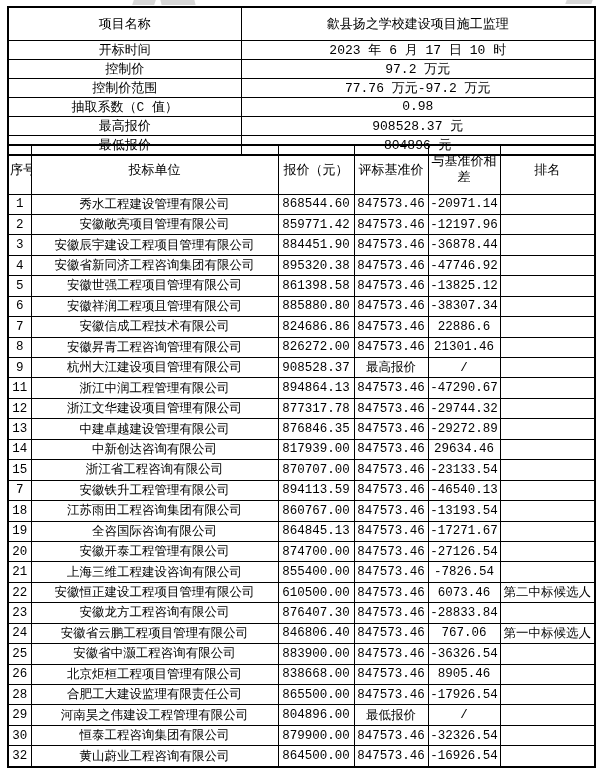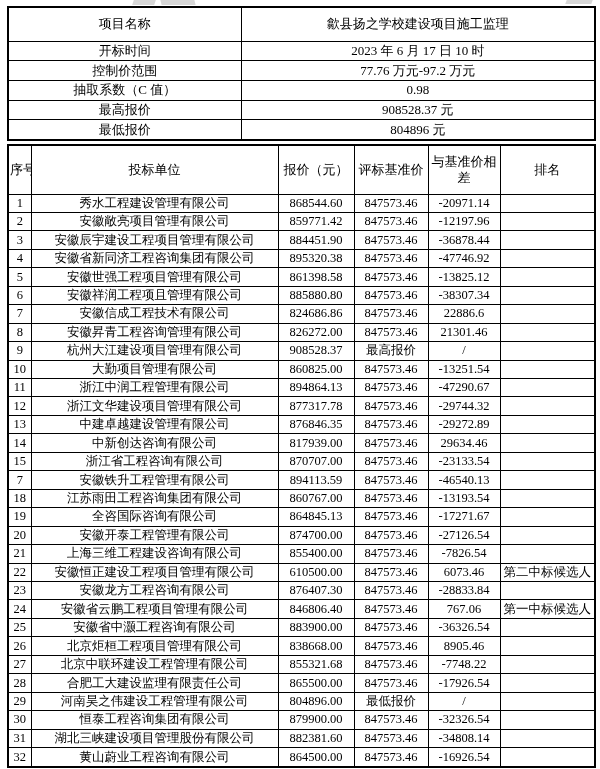--- a/index.html
+++ b/index.html
@@ -7,20 +7,21 @@
   body {
     position: relative;
     font-family: "Liberation Serif", "DejaVu Serif", serif;
     color: #000;
   }
   table {
     position: absolute;
     border-collapse: collapse;
     table-layout: fixed;
     border: 2px solid #000;
+    font-family: Liberation Mono, monospace;
   }
   td, th {
     border: 1px solid #000;
     text-align: center;
     vertical-align: middle;
     overflow: hidden;
     white-space: nowrap;
     font-weight: normal;
     padding: 0 1px;
   }
@@ -61,20 +62,24 @@
   <tbody>
     <tr class="rowA0">
       <td>项目名称</td>
       <td>歙县扬之学校建设项目施工监理</td>
     </tr>
     <tr>
       <td>开标时间</td>
       <td>2023 年 6 月 17 日 10 时</td>
     </tr>
     <tr>
+      <td>控制价</td>
+      <td>97.2 万元</td>
+    </tr>
+    <tr>
       <td>控制价范围</td>
       <td>77.76 万元-97.2 万元</td>
     </tr>
     <tr>
       <td>抽取系数（C 值）</td>
       <td>0.98</td>
     </tr>
     <tr>
       <td>最高报价</td>
       <td>908528.37 元</td>
@@ -172,28 +177,20 @@
   </tr>
       <tr>
     <td>9</td>
     <td>杭州大江建设项目管理有限公司</td>
     <td>908528.37</td>
     <td>最高报价</td>
     <td>/</td>
     <td></td>
   </tr>
       <tr>
-    <td>10</td>
-    <td>大勤项目管理有限公司</td>
-    <td>860825.00</td>
-    <td>847573.46</td>
-    <td>-13251.54</td>
-    <td></td>
-  </tr>
-      <tr>
     <td>11</td>
     <td>浙江中润工程管理有限公司</td>
     <td>894864.13</td>
     <td>847573.46</td>
     <td>-47290.67</td>
     <td></td>
   </tr>
       <tr>
     <td>12</td>
     <td>浙江文华建设项目管理有限公司</td>
@@ -297,28 +294,20 @@
     <td>847573.46</td>
     <td>-36326.54</td>
     <td></td>
   </tr>
       <tr>
     <td>26</td>
     <td>北京炬桓工程项目管理有限公司</td>
     <td>838668.00</td>
     <td>847573.46</td>
     <td>8905.46</td>
-    <td></td>
-  </tr>
-      <tr>
-    <td>27</td>
-    <td>北京中联环建设工程管理有限公司</td>
-    <td>855321.68</td>
-    <td>847573.46</td>
-    <td>-7748.22</td>
     <td></td>
   </tr>
       <tr>
     <td>28</td>
     <td>合肥工大建设监理有限责任公司</td>
     <td>865500.00</td>
     <td>847573.46</td>
     <td>-17926.54</td>
     <td></td>
   </tr>
@@ -332,28 +321,20 @@
   </tr>
       <tr>
     <td>30</td>
     <td>恒泰工程咨询集团有限公司</td>
     <td>879900.00</td>
     <td>847573.46</td>
     <td>-32326.54</td>
     <td></td>
   </tr>
       <tr>
-    <td>31</td>
-    <td>湖北三峡建设项目管理股份有限公司</td>
-    <td>882381.60</td>
-    <td>847573.46</td>
-    <td>-34808.14</td>
-    <td></td>
-  </tr>
-      <tr>
     <td>32</td>
     <td>黄山蔚业工程咨询有限公司</td>
     <td>864500.00</td>
     <td>847573.46</td>
     <td>-16926.54</td>
     <td></td>
   </tr>
     </tbody>
 </table>
 

